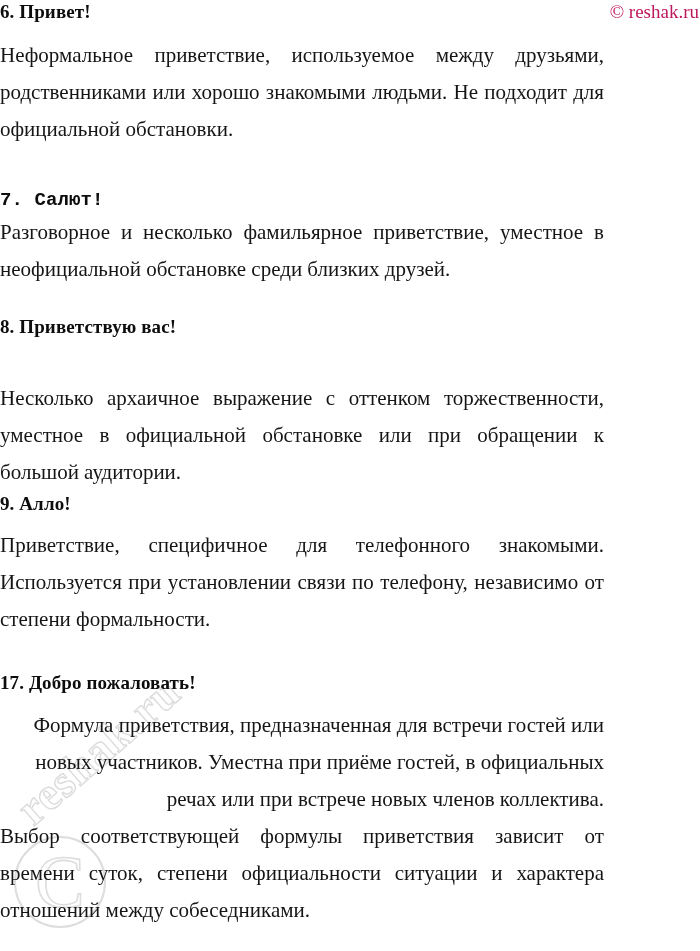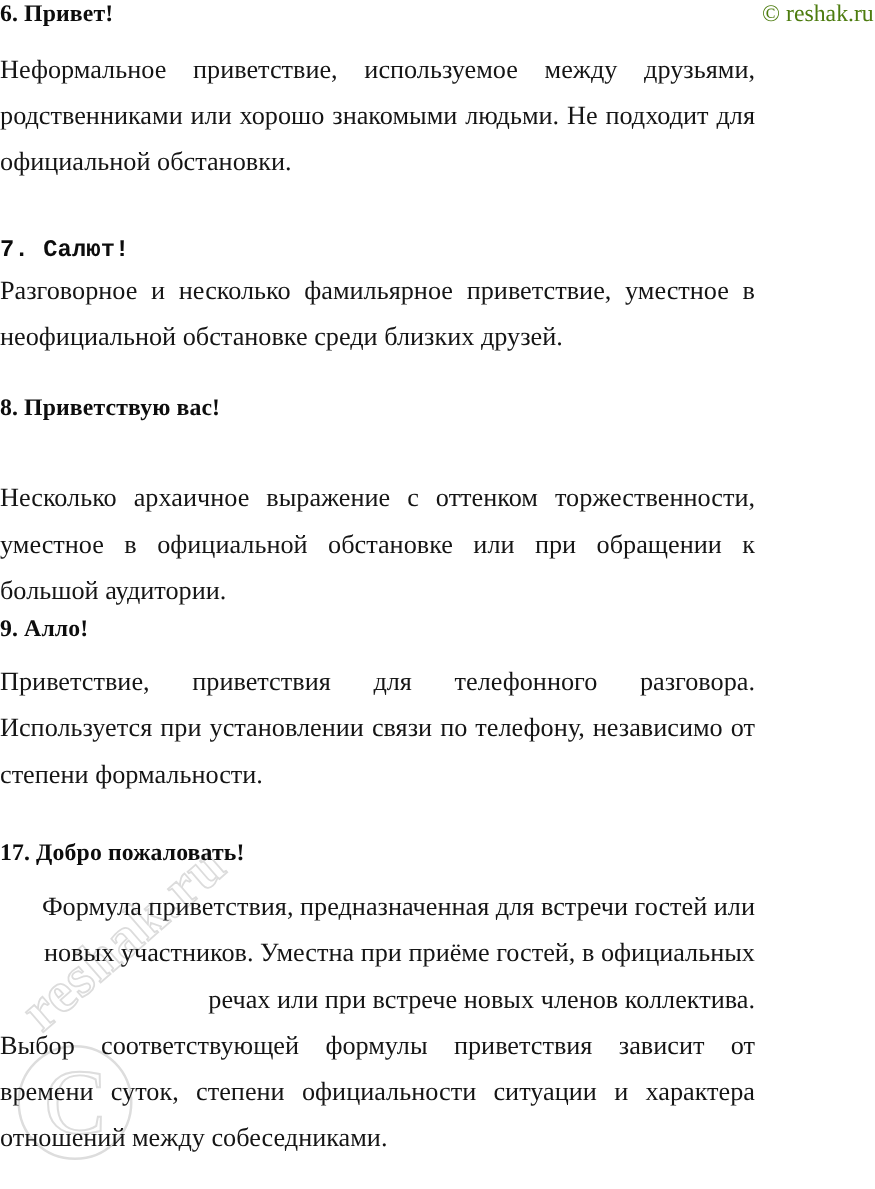--- a/index.html
+++ b/index.html
@@ -82,21 +82,21 @@
     box-sizing: border-box;
   }
 
   .copyright-line {
     position: absolute;
     right: 1px;
     top: 0px;
     z-index: 3;
     font-size: 19px;
     line-height: 24px;
-    color: #4d7c0f;
+    color: #be185d;
     white-space: nowrap;
   }
 
   h2.heading {
     margin: 0;
     padding: 0;
     font-size: 19px;
     line-height: 24px;
     font-weight: 700;
     color: #0d0d0d;
@@ -164,21 +164,21 @@
       <h2 class="heading">8. Приветствую вас!</h2>
     </div>
     <div class="blk b8p">
       <p class="body">Несколько архаичное выражение с оттенком торжественности, уместное в официальной обстановке или при обращении к большой аудитории.</p>
     </div>
 
     <div class="blk b9h">
       <h2 class="heading">9. Алло!</h2>
     </div>
     <div class="blk b9p">
-      <p class="body">Приветствие, приветствия для телефонного разговора. Используется при установлении связи по телефону, независимо от степени формальности.</p>
+      <p class="body">Приветствие, специфичное для телефонного знакомыми. Используется при установлении связи по телефону, независимо от степени формальности.</p>
     </div>
 
     <div class="blk b10h">
       <h2 class="heading">17. Добро пожаловать!</h2>
     </div>
     <div class="blk b10p">
       <p class="body flow">Формула приветствия, предназначенная для встречи гостей или новых участников. Уместна при приёме гостей, в официальных речах или при встрече новых членов коллектива.</p>
     </div>
 
     <div class="blk bfin">

